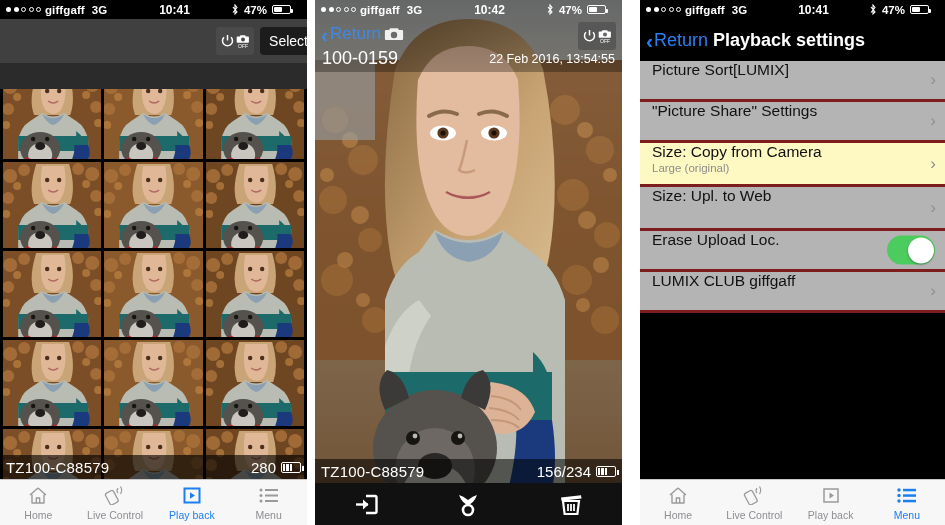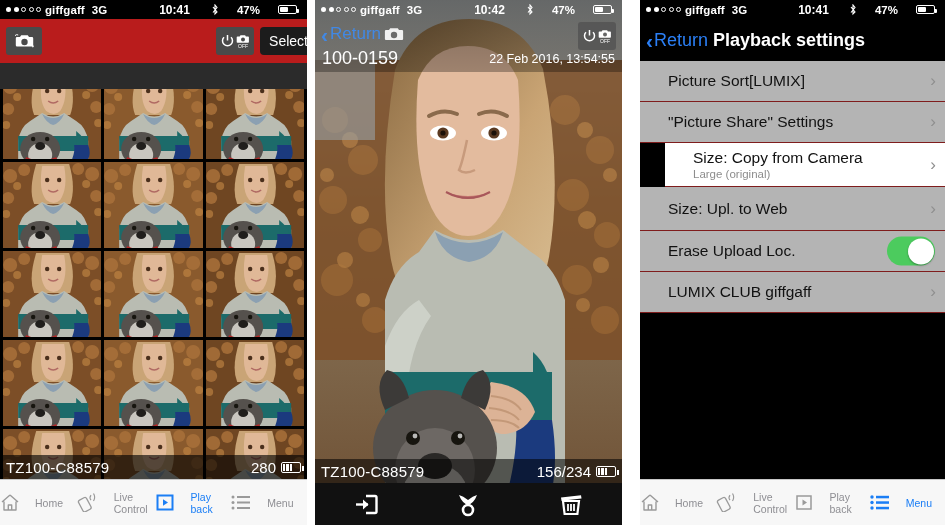--- a/index.html
+++ b/index.html
@@ -22,31 +22,31 @@
   }
   .sb-dark { background:#000; }
   .sb-clear { background:transparent; }
   .sb-left { display:flex; align-items:center; gap:4px; padding-left:6px; }
   .dots { display:flex; gap:2.5px; align-items:center; }
   .dot { width:5px; height:5px; border-radius:50%; background:#fff; }
   .dot.empty { background:transparent; border:1px solid #fff; width:5px; height:5px; }
   .carrier { font-size:11.5px; font-weight:bold; letter-spacing:0.1px; }
   .netw { font-size:11.5px; font-weight:bold; margin-left:3px;}
   .sb-time { position:absolute; left:0; right:0; text-align:center; font-size:12px; font-weight:bold;padding-left:42px; }
-  .sb-right { position:absolute; right:10px; display:flex; align-items:center; gap:18px; }
+  .sb-right { position:absolute; right:16px; display:flex; align-items:center; gap:5px; }
   .bt-icon { font-size:11px; line-height:1; }
   .batt-pct { font-size:11.5px; font-weight:bold; }
   .batt { width:19px; height:9px; border:1px solid #fff; border-radius:2px; position:relative; }
   .batt::after { content:""; position:absolute; right:-3px; top:2.5px; width:2px; height:4px; background:#fff; border-radius:0 1px 1px 0;}
   .batt .fill { position:absolute; left:1px; top:1px; bottom:1px; width:45%; background:#fff; border-radius:1px;}
 
   
   .p1-toolbar {
-    position:relative; height:44px; background:#b91c1c;
-    display:flex; align-items:center; padding:16px 6px; z-index:30;
+    position:relative; height:44px; background:#404040;
+    display:flex; align-items:center; padding:16px 6px; z-index:30;justify-content:flex-end;
   }
   .cam-btn {
     width:36px; height:28px; background:#4a4a4a; border-radius:3px;
     display:flex; align-items:center; justify-content:center;
   }
   .tb-right { position:absolute; right:0px; display:flex; align-items:center; gap:6px; }
   .pwr-btn { width:38px; height:28px; background:#4a4a4a; border-radius:3px;
              display:flex; align-items:center; justify-content:center; gap:2px; }
   .select-btn { background:#1c1c1c; color:#fff; font-size:14px; border-radius:4px;
                 padding:6px 8px 6px 9px; margin-right:-9px; white-space:nowrap;}
@@ -64,21 +64,21 @@
   .foot-name { color:#fff; font-size:15px; letter-spacing:0.2px; }
   .foot-right { display:flex; align-items:center; gap:5px; color:#fff; font-size:15px;}
   .batt2 { width:20px; height:11px; border:1.5px solid #fff; border-radius:2px; position:relative; display:flex; align-items:center; padding:1px;}
   .batt2::after { content:""; position:absolute; right:-3.5px; top:3px; width:2px; height:5px; background:#fff;}
   .batt2 i { display:block; width:2.4px; height:100%; background:#fff; margin-right:1px;}
 
   
   .tabbar { position:absolute; left:0; right:0; bottom:0; height:46px;
      background:#f7f7f7; border-top:1px solid #c8c8c8;
      display:flex; align-items:center; z-index:35;}
-  .tab { flex:1; display:flex; flex-direction:row; align-items:center; gap:15px; }
+  .tab { flex:1; display:flex; flex-direction:column; align-items:center; gap:2px; }
   .tab .tlabel { font-size:10.5px; color:#8e8e93; }
   .tab.active .tlabel { color:#1b7ef5; }
   .tab .ticon { height:22px; display:flex; align-items:center; justify-content:center;}
 
   
   .p2-photo { position:absolute; left:0; top:0; width:100%; height:525px; overflow:hidden; }
   .p2-overlay-top { position:absolute; left:0; right:0; top:0; height:72px;
       background:linear-gradient(to bottom, rgba(0,0,0,0.45), rgba(0,0,0,0.30)); z-index:10;}
   .p2-nav { position:absolute; left:0; right:0; top:19px; height:30px; display:flex;
       align-items:center; padding:0 6px; z-index:20;}
@@ -96,22 +96,22 @@
       padding:0 6px; z-index:20;}
   .p2-toolbar { position:absolute; left:0; right:0; bottom:0; height:42px; background:#111111;
       display:flex; align-items:center; justify-content:space-around; z-index:22;}
   .p2-toolbar .tbi { width:46px; height:32px; display:flex; align-items:center; justify-content:center;}
 
   
   .p3-nav { height:42px; background:#000; display:flex; align-items:center; padding:0 6px; gap:5px;}
   .p3-ret { color:#2b7ff5; font-size:18px; display:flex; align-items:center; gap:1px;}
   .p3-title { color:#fff; font-size:18px; font-weight:bold; }
   .settings-list { background:#000; }
-  .srow { background:#b4b4b4; position:relative; padding:0 28px; display:flex;
-          flex-direction:column; justify-content:center; border-bottom:1px solid #7f1d1d;}
+  .srow { background:#b4b4b4; position:relative; padding:0 12px; display:flex;
+          flex-direction:column; border-bottom:3px solid #7f1d1d;}
   .srow .stitle { font-size:15.5px; color:#111; }
   .srow .ssub { font-size:11.5px; color:#8d8d8d; margin-top:1px;}
   .chev-r { position:absolute; right:9px; top:50%; transform:translateY(-50%);
             color:#8f8f8f; font-size:17px; }
   .h1row { height:41px; }
   .h2row { height:44px; }
   .toggle { position:absolute; right:10px; top:50%; transform:translateY(-50%);
      width:48px; height:29px; border-radius:15px; background:#4ccb5e; }
   .toggle .knob { position:absolute; right:1.5px; top:1.5px; width:26px; height:26px;
      border-radius:50%; background:#fff; box-shadow:0 1px 2px rgba(0,0,0,.35);}
@@ -1005,21 +1005,21 @@
 
     <div class="settings-list" id="settings-list" style="background: rgb(0, 0, 0);">
         <div class="srow h1row" style="background: rgb(180, 180, 180);">
           <div class="stitle">Picture Sort[LUMIX]</div>
           <span class="chev-r">›</span>
         </div>
         <div class="srow h1row" style="background: rgb(180, 180, 180);">
           <div class="stitle">"Picture Share" Settings</div>
           <span class="chev-r">›</span>
         </div>
-        <div class="srow h2row" style="background: #ffffff; margin-left: 25px;">
+        <div class="srow h2row" style="background: #fef9c3;">
           <div class="stitle">Size: Copy from Camera</div>
           <div class="ssub">Large (original)</div>
           <span class="chev-r">›</span>
         </div>
         <div class="srow h2row" style="background: rgb(180, 180, 180);">
           <div class="stitle">Size: Upl. to Web</div>
           <span class="chev-r">›</span>
         </div>
         <div class="srow h1row" style="background: rgb(180, 180, 180);">
           <div class="stitle">Erase Upload Loc.</div>

